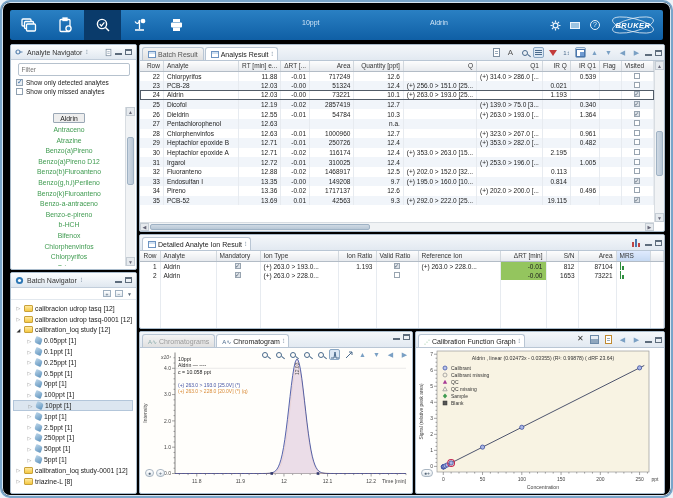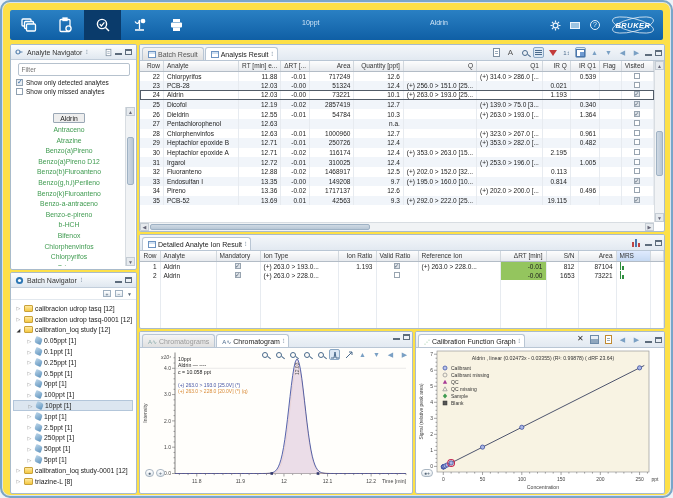--- a/index.html
+++ b/index.html
@@ -1,17 +1,17 @@
 <!DOCTYPE html>
 <html><head>
 <meta charset="utf-8">
 <style>
   *{box-sizing:border-box;margin:0;padding:0}
   html,body{background:#eef3f8;font-family:"Liberation Sans",sans-serif}
-  .frame{position:relative;width:673px;height:498px;background:#fde047;border:2px solid #79a5c9;border-radius:10px;overflow:hidden;box-shadow:0 0 0 1px #d7e4f0 inset}
+  .frame{position:relative;width:673px;height:498px;background:#000000;border:2px solid #79a5c9;border-radius:10px;overflow:hidden;box-shadow:0 0 0 1px #d7e4f0 inset}
 
   
   .topbar{position:absolute;left:8px;top:8px;width:653px;height:30px;background:linear-gradient(#2a80c3,#0f5fa5);border-radius:2px;display:flex;align-items:center}
   .tools{display:flex;height:100%}
   .tool{width:37px;height:100%;display:flex;align-items:center;justify-content:center;cursor:pointer}
   .tool.active{background:#0a3b6b}
   .tb-label{position:absolute;left:292px;top:9px;font-size:7px;color:#cfe4f7}
   .tb-label2{position:absolute;left:420px;top:9px;font-size:7px;color:#cfe4f7}
   .tb-right{position:absolute;right:6px;top:0;height:100%;display:flex;align-items:center;gap:8px}
   .tb-ic{color:#eaf3fb;font-size:9px;display:flex;align-items:center;justify-content:center;width:12px;height:12px}

